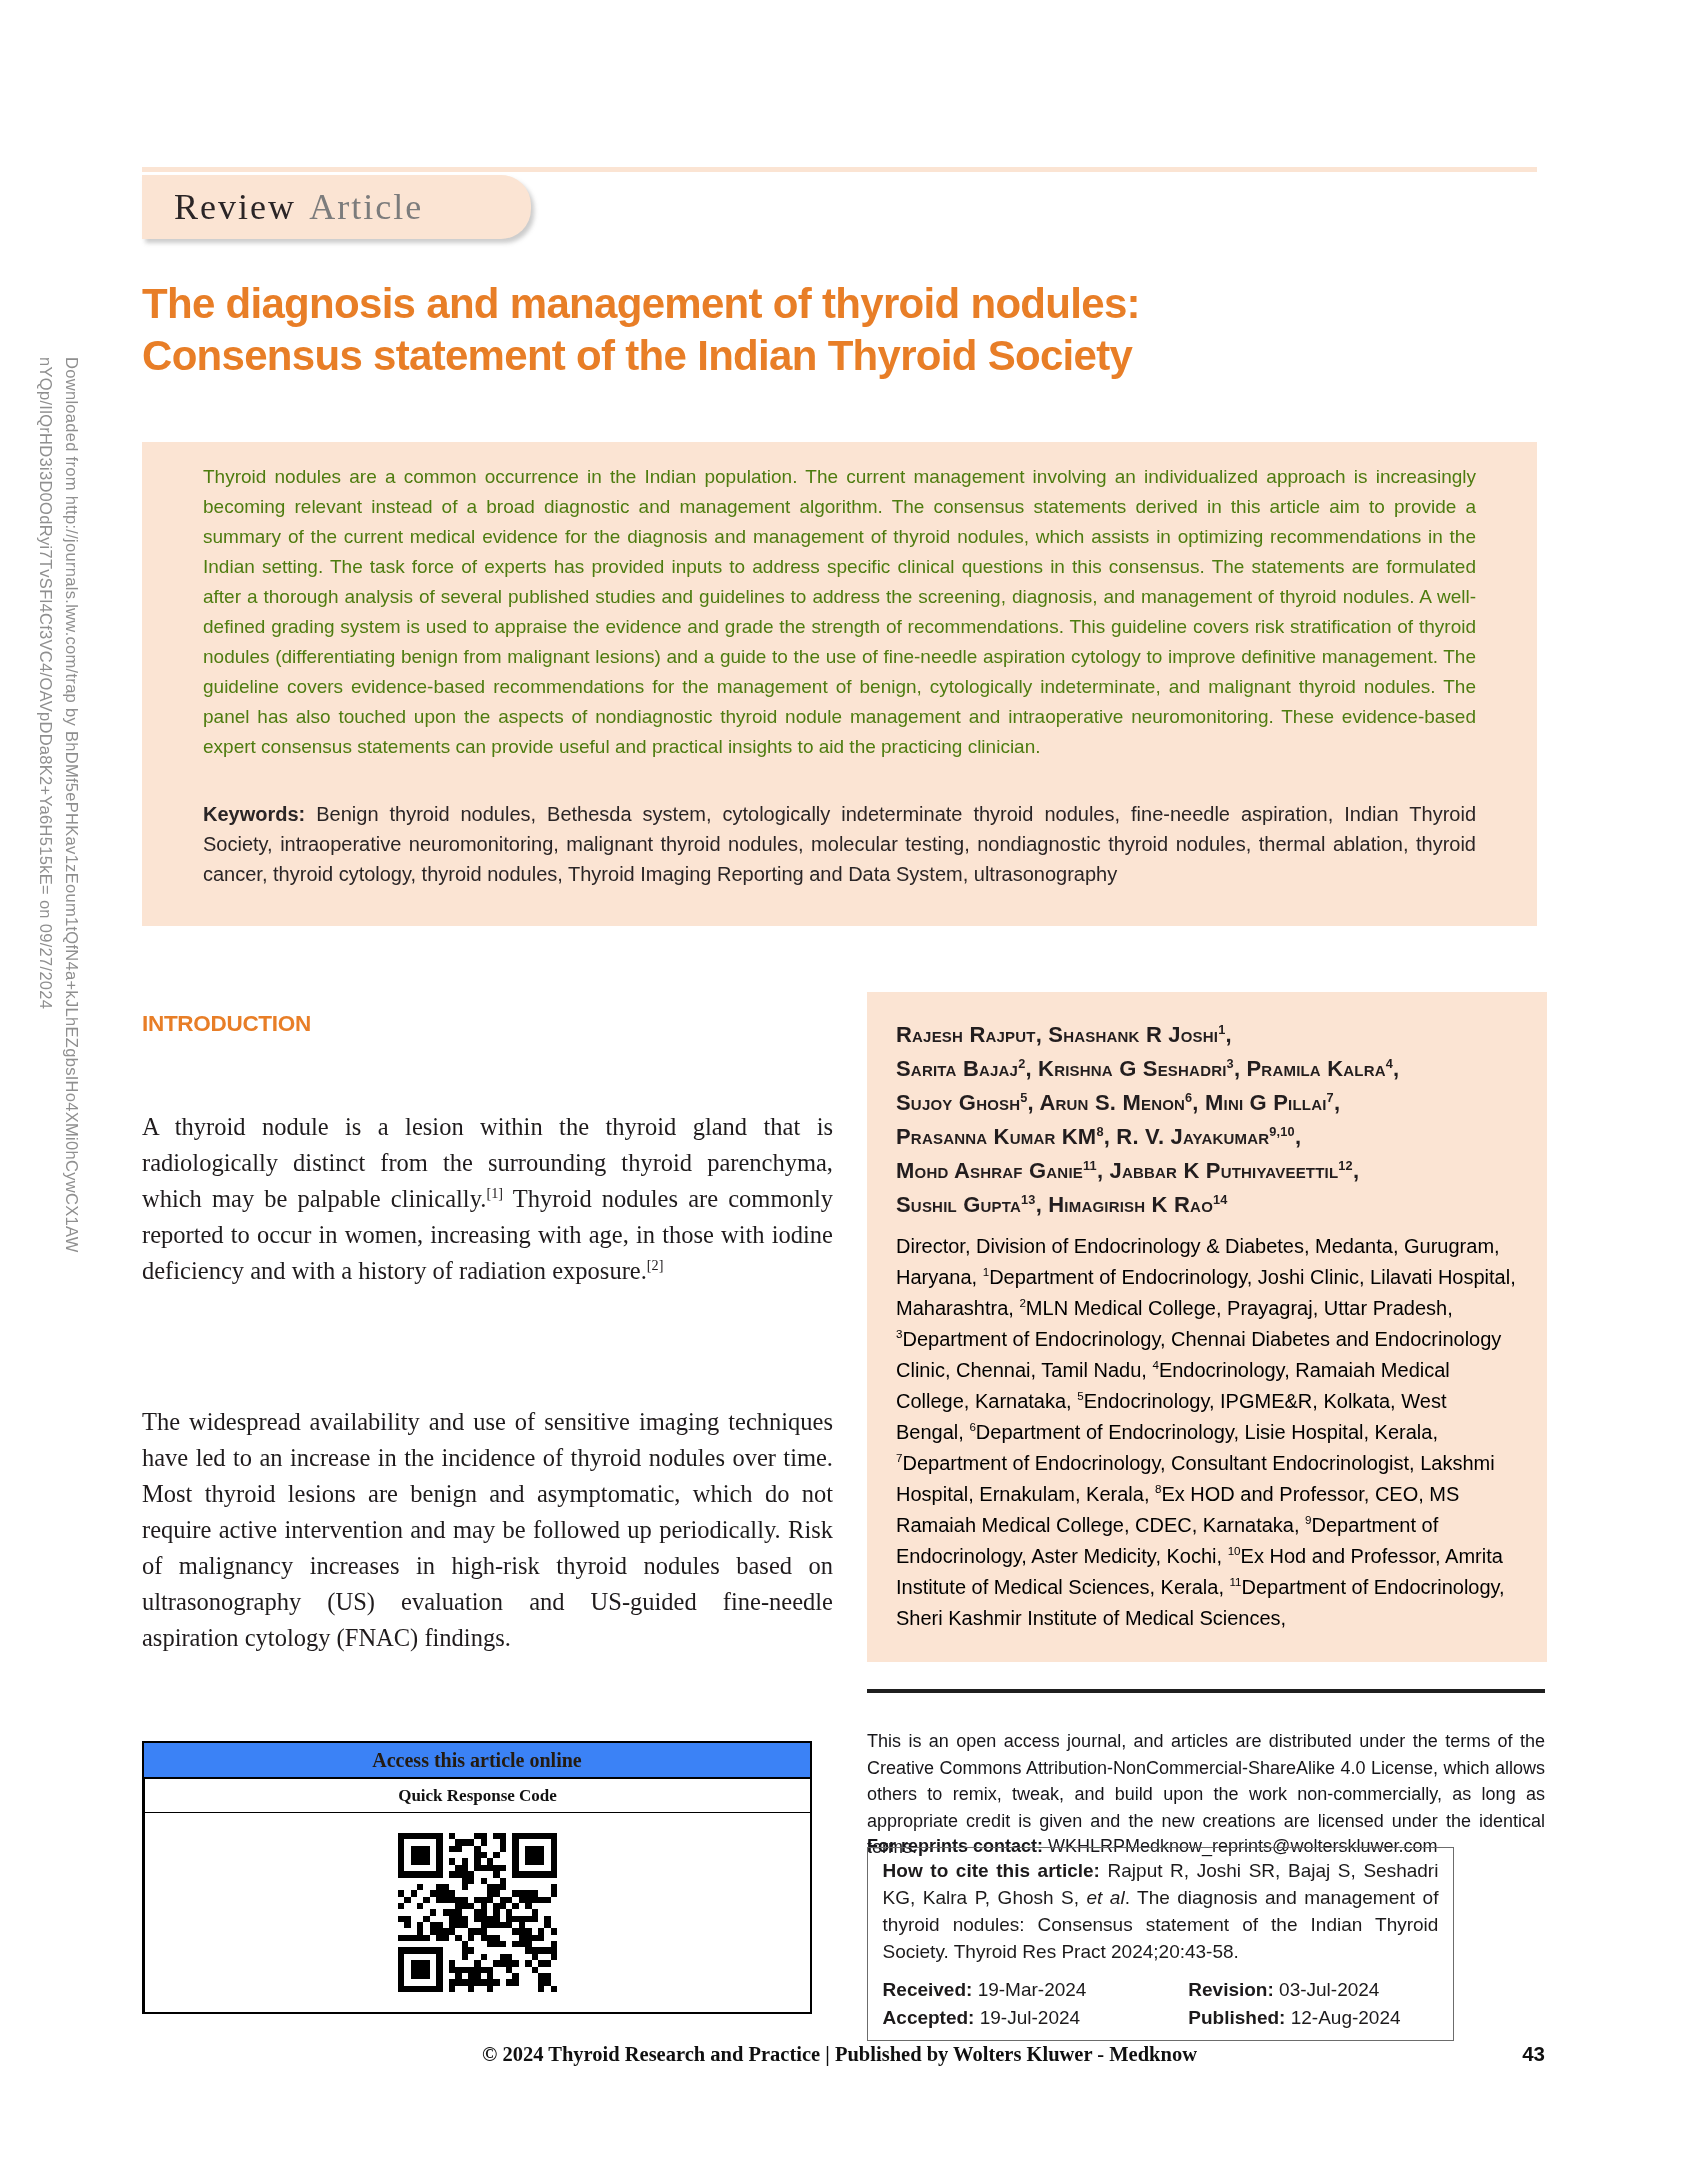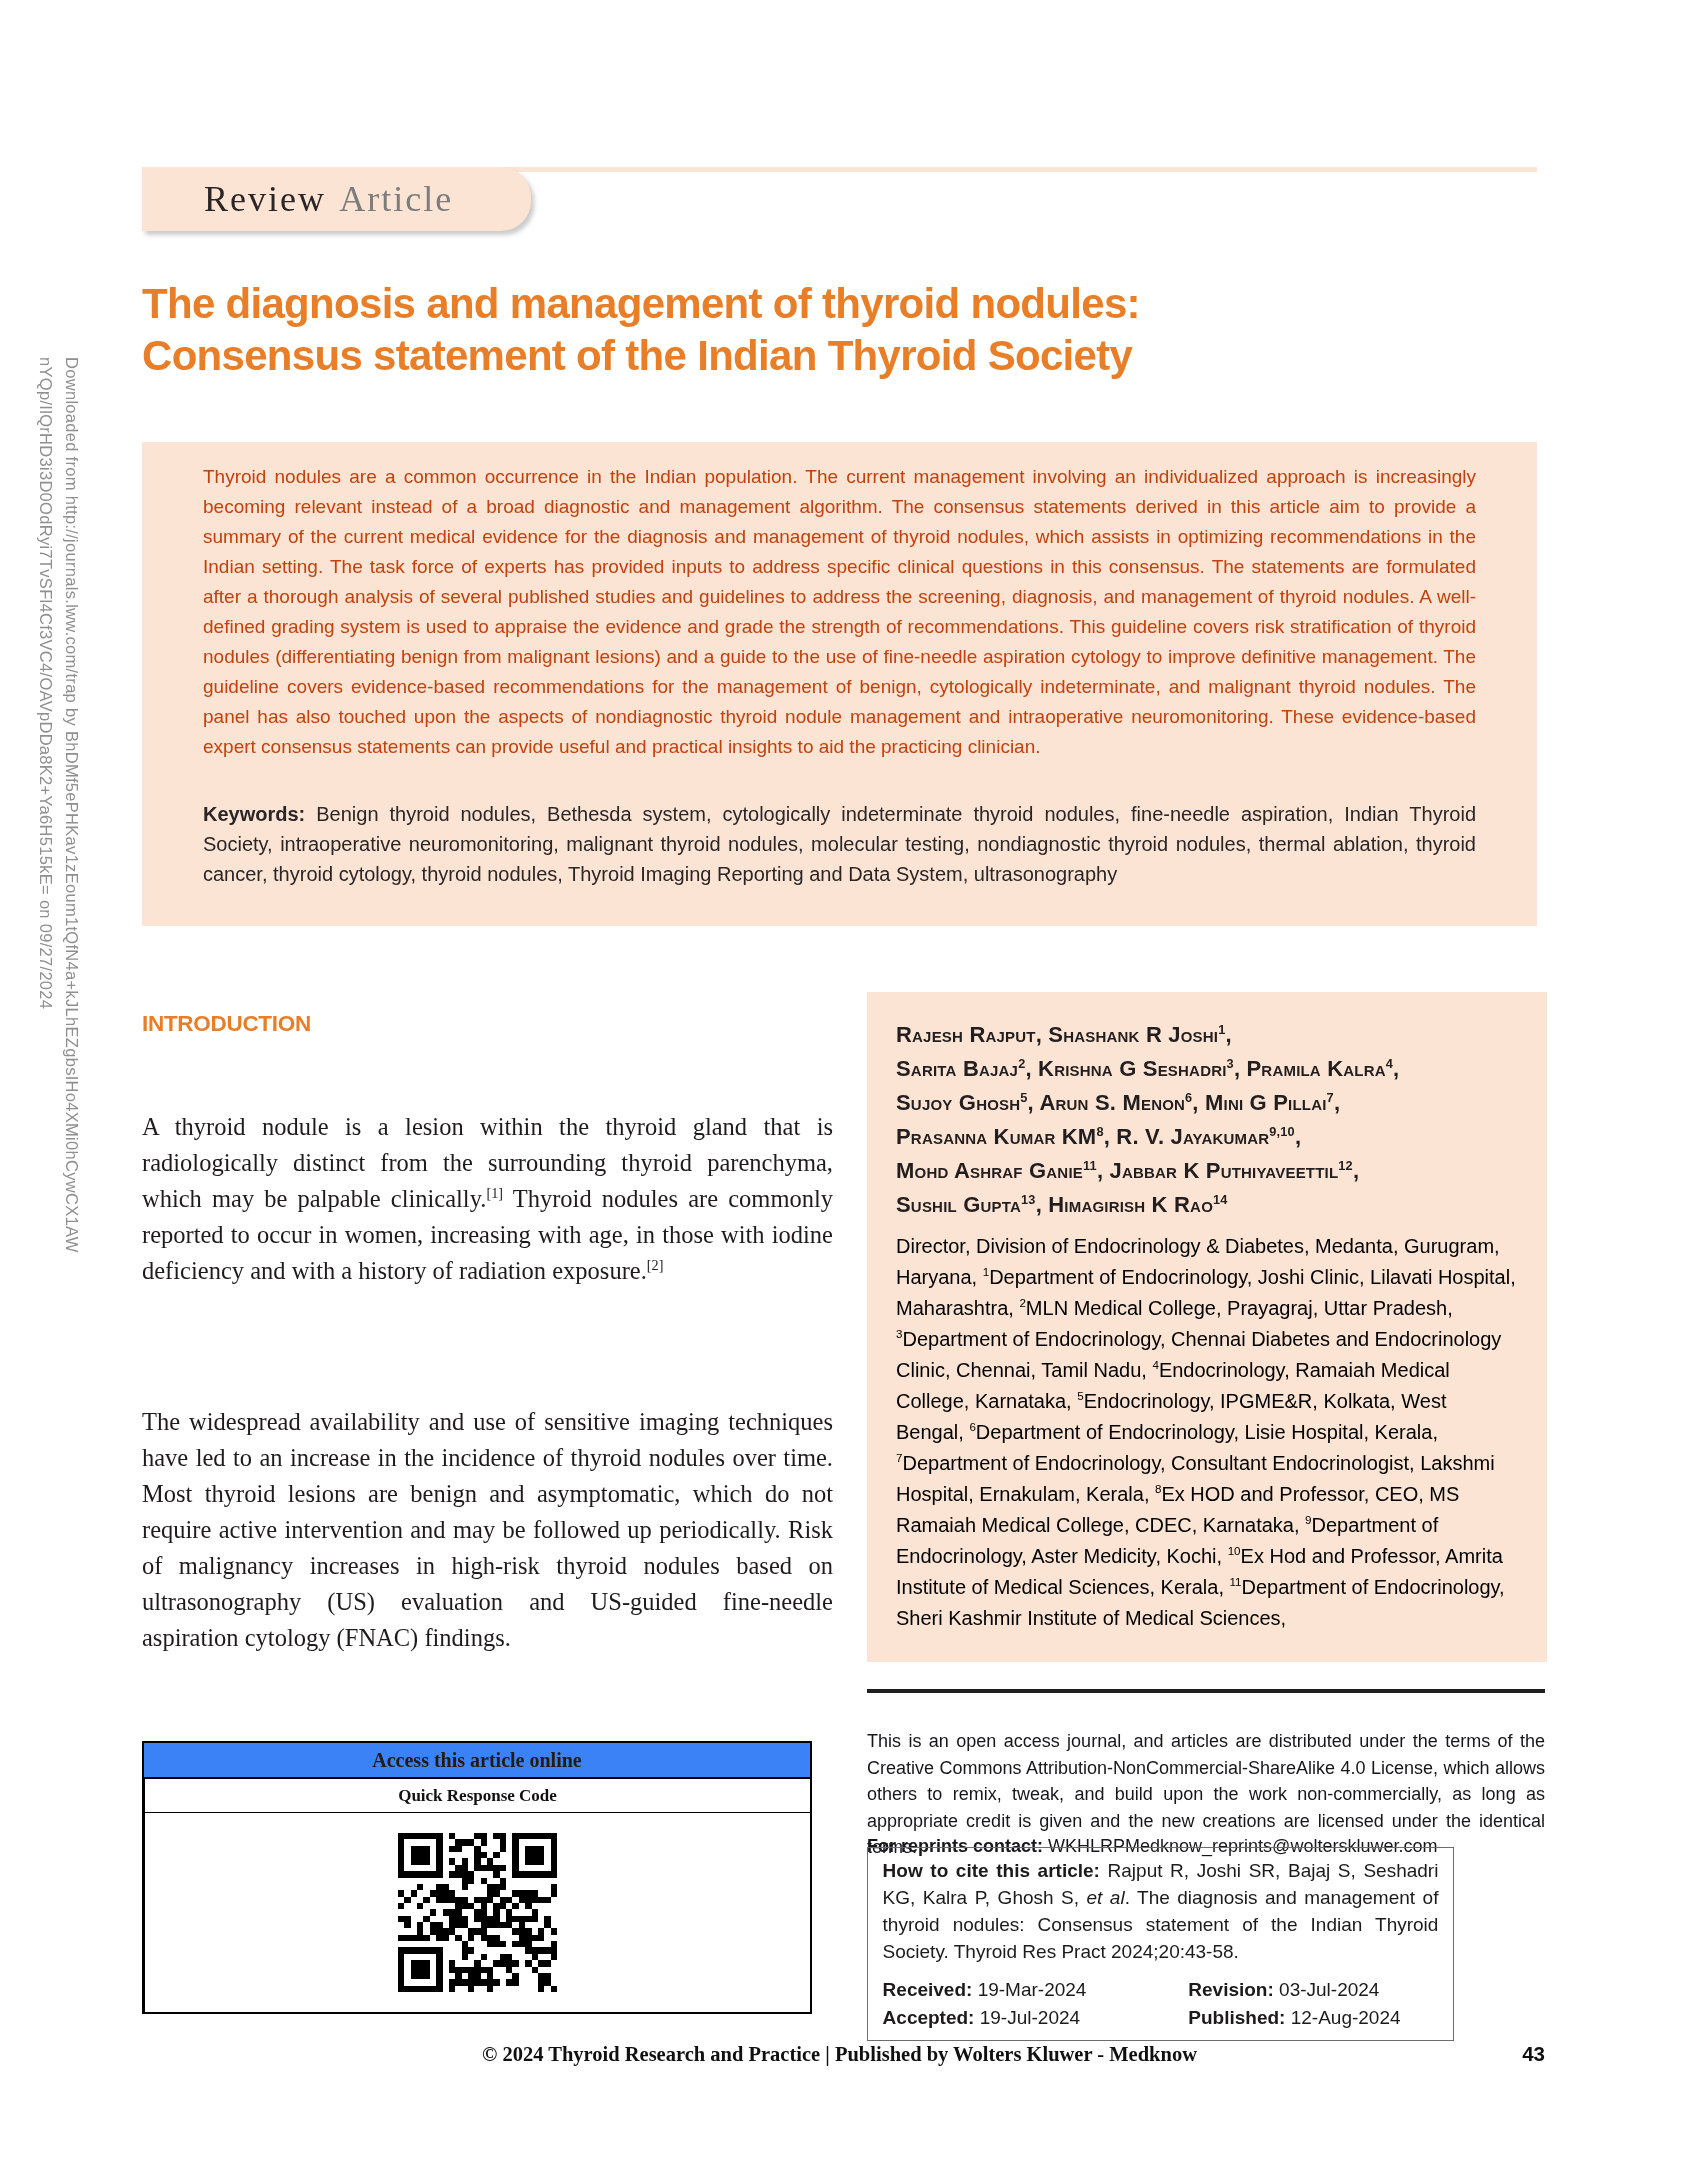--- a/index.html
+++ b/index.html
@@ -8,35 +8,35 @@
   sup{font-size:58%;line-height:0;vertical-align:super;}
 
   
   #sidebar-text{position:absolute;left:32px;top:357px;height:1045px;
     writing-mode:vertical-rl;text-orientation:sideways;
     font-size:16.5px;line-height:26.5px;letter-spacing:0.3px;color:#8f8f8f;
     font-family:"Liberation Sans",sans-serif;}
 
   
   #top-rule{position:absolute;left:142px;top:167px;width:1395px;height:4.6px;background:#fbe4d3;}
-  #banner{position:absolute;left:142px;top:167px;width:389px;height:64px;background:#fbe4d3;
-    border-radius:0 30px 30px 0;display:flex;align-items:center;padding-left:62px;box-sizing:border-box;
+  #banner{position:absolute;left:142px;top:175px;width:389px;height:64px;background:#fbe4d3;
+    border-radius:0 30px 30px 0;display:flex;align-items:center;padding-left:32px;box-sizing:border-box;
     box-shadow:3.3px 4px 4.6px rgba(110,110,110,0.35);}
   #banner .w1{font-family:"Liberation Serif",serif;font-size:36px;color:#2b2526;letter-spacing:2px;margin-right:13.2px;}
   #banner .w2{font-family:"Liberation Serif",serif;font-size:36px;color:#7c7c7c;letter-spacing:2px;}
 
   
   #title{position:absolute;left:142px;top:278px;width:1323px;font-weight:bold;
     font-size:42px;line-height:52px;color:#e87e27;letter-spacing:-0.7px;}
 
   
   #abstract-box{position:absolute;left:142px;top:442px;width:1395px;height:484px;background:#fbe4d3;
     padding:20px 61px;box-sizing:border-box;overflow:hidden;}
   #abstract-box .abs-heading{font-weight:bold;font-size:24px;letter-spacing:-0.3px;color:#231f20;margin-bottom:20px;}
-  #abstract-box .abs-body{font-size:19px;line-height:30px;text-align:justify;color:#c2410c;}
+  #abstract-box .abs-body{font-size:19px;line-height:30px;text-align:justify;color:#4d7c0f;}
   #abstract-box .abs-keywords{margin-top:37px;font-size:20px;line-height:30px;text-align:justify;color:#2a2526;}
 
   
   #intro-heading{position:absolute;left:142px;top:1011px;font-weight:bold;font-size:22.5px;color:#e87e27;letter-spacing:-0.3px;}
   .intro-para{position:absolute;left:142px;width:691px;font-family:"Liberation Serif",serif;
     font-size:24.5px;line-height:36px;text-align:justify;color:#1f1b1c;}
   #intro-p1{top:1084px;}
   #intro-p2{top:1379px;}
 
   

